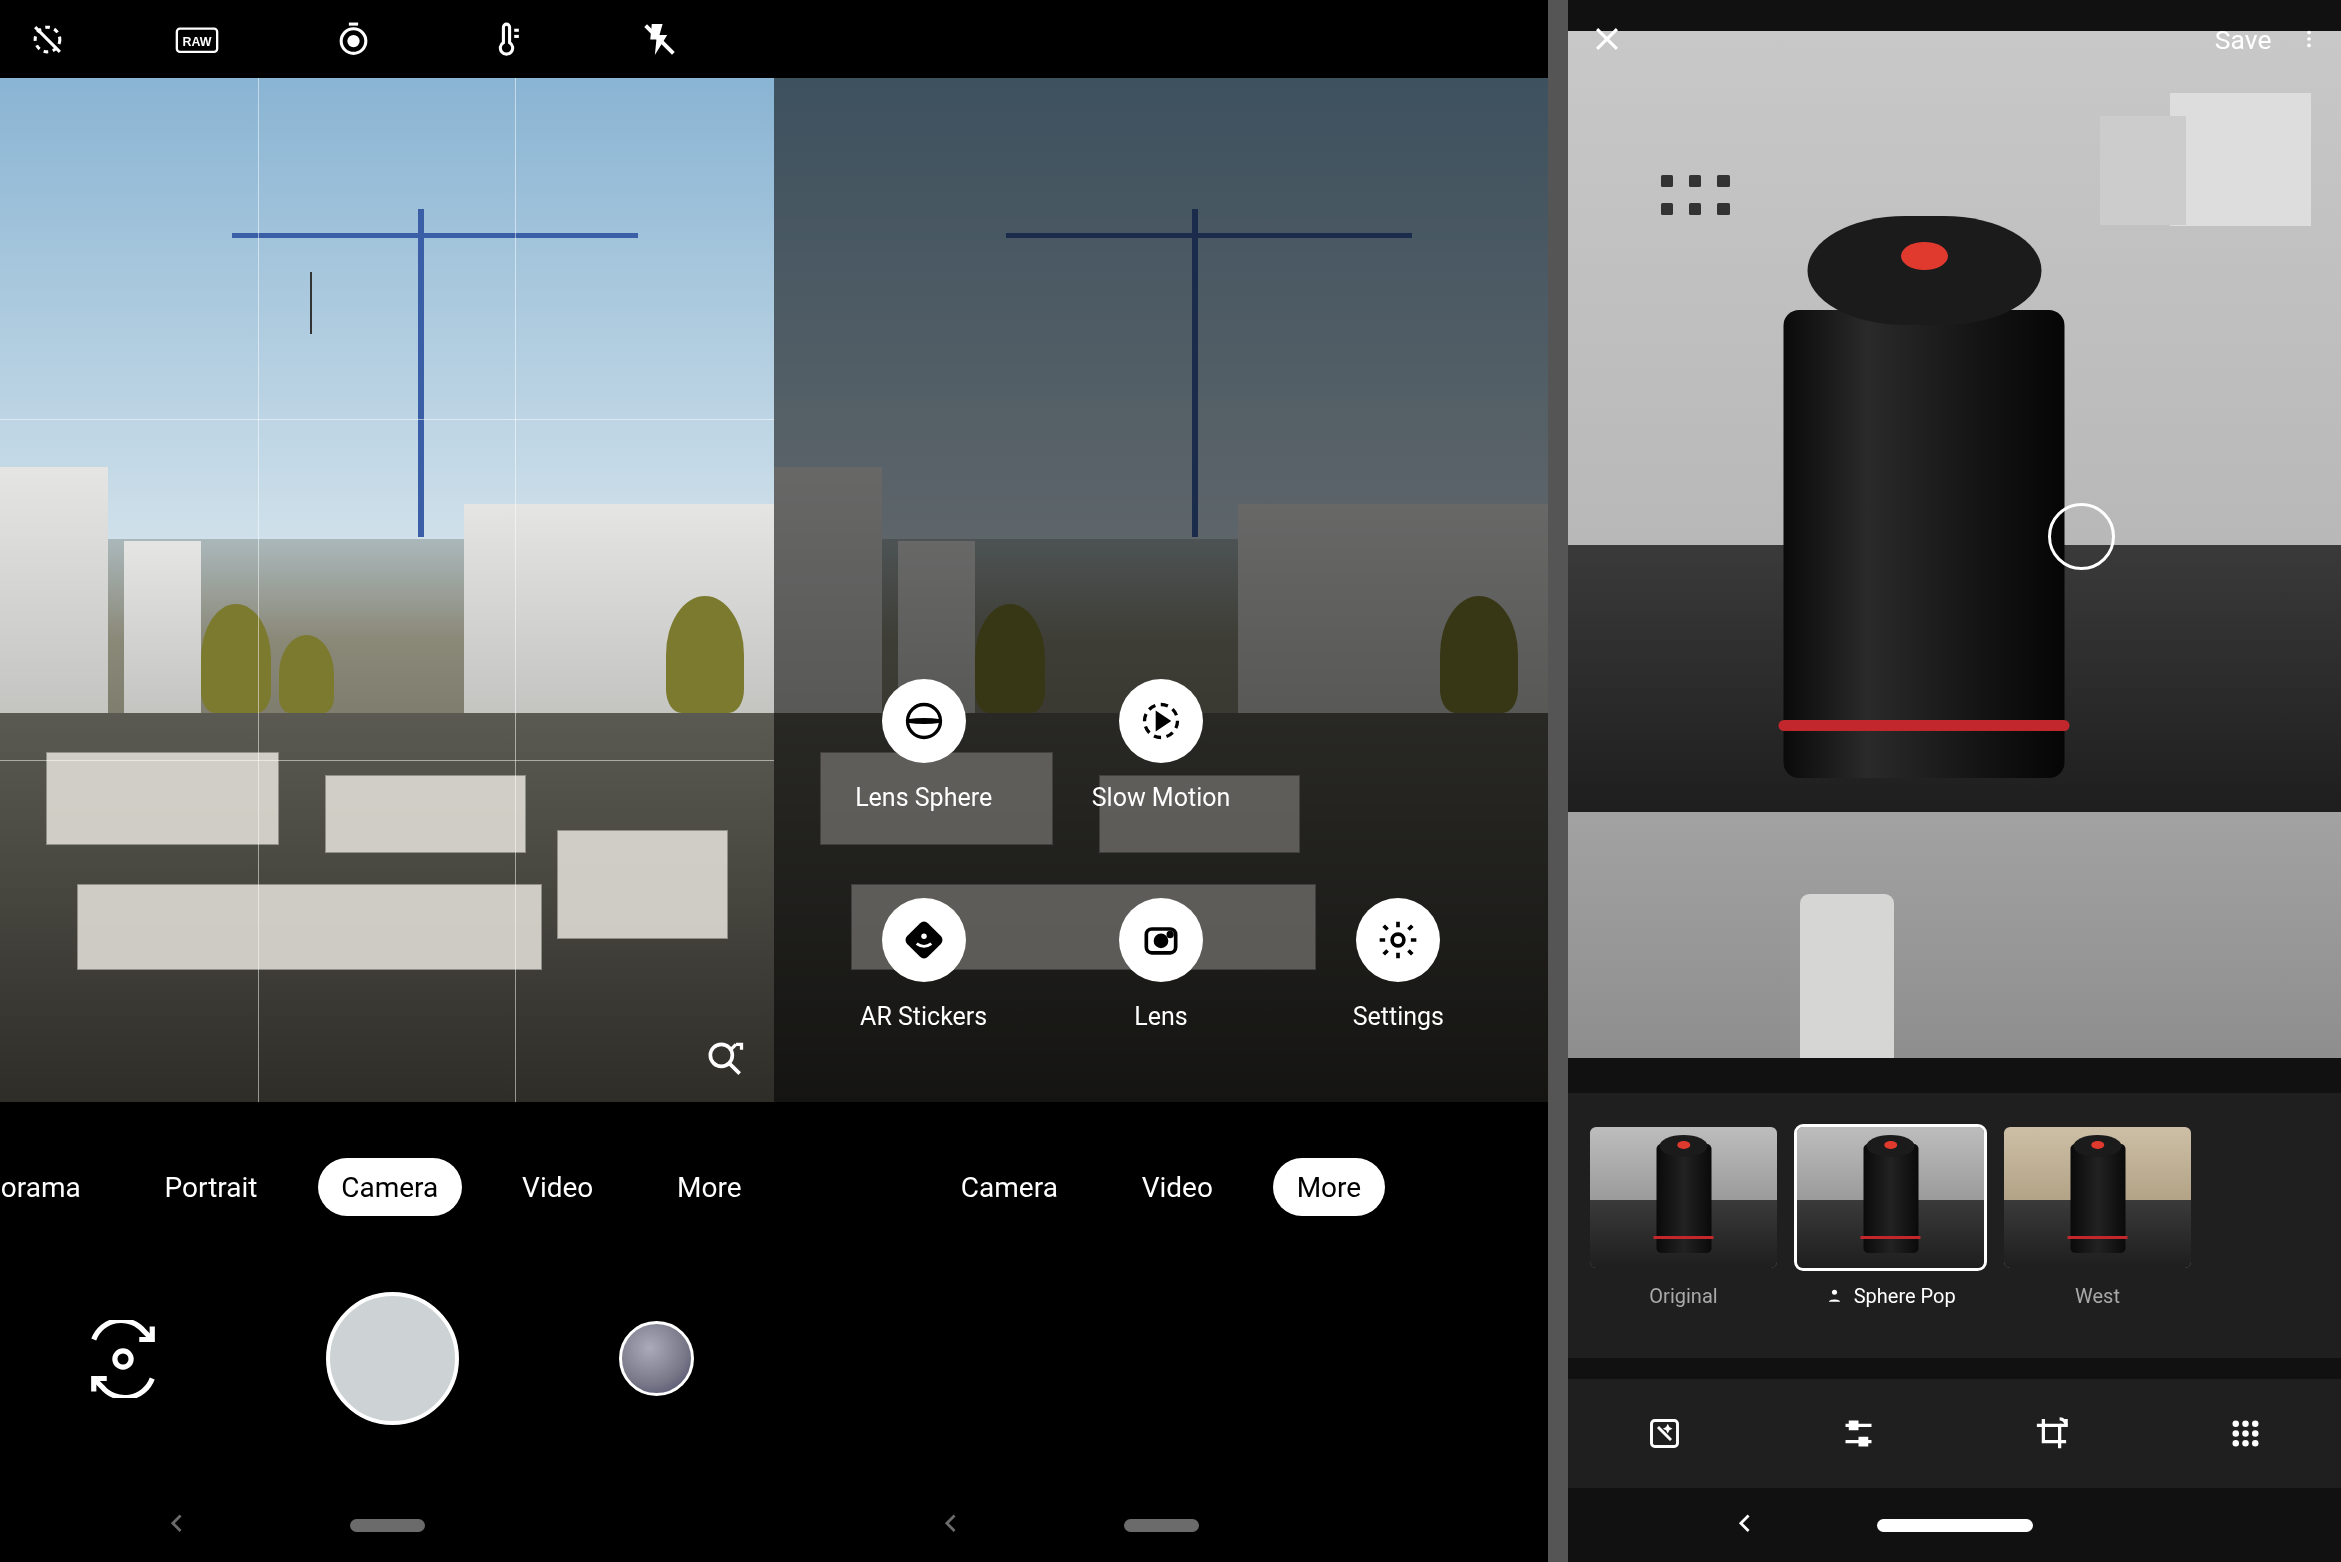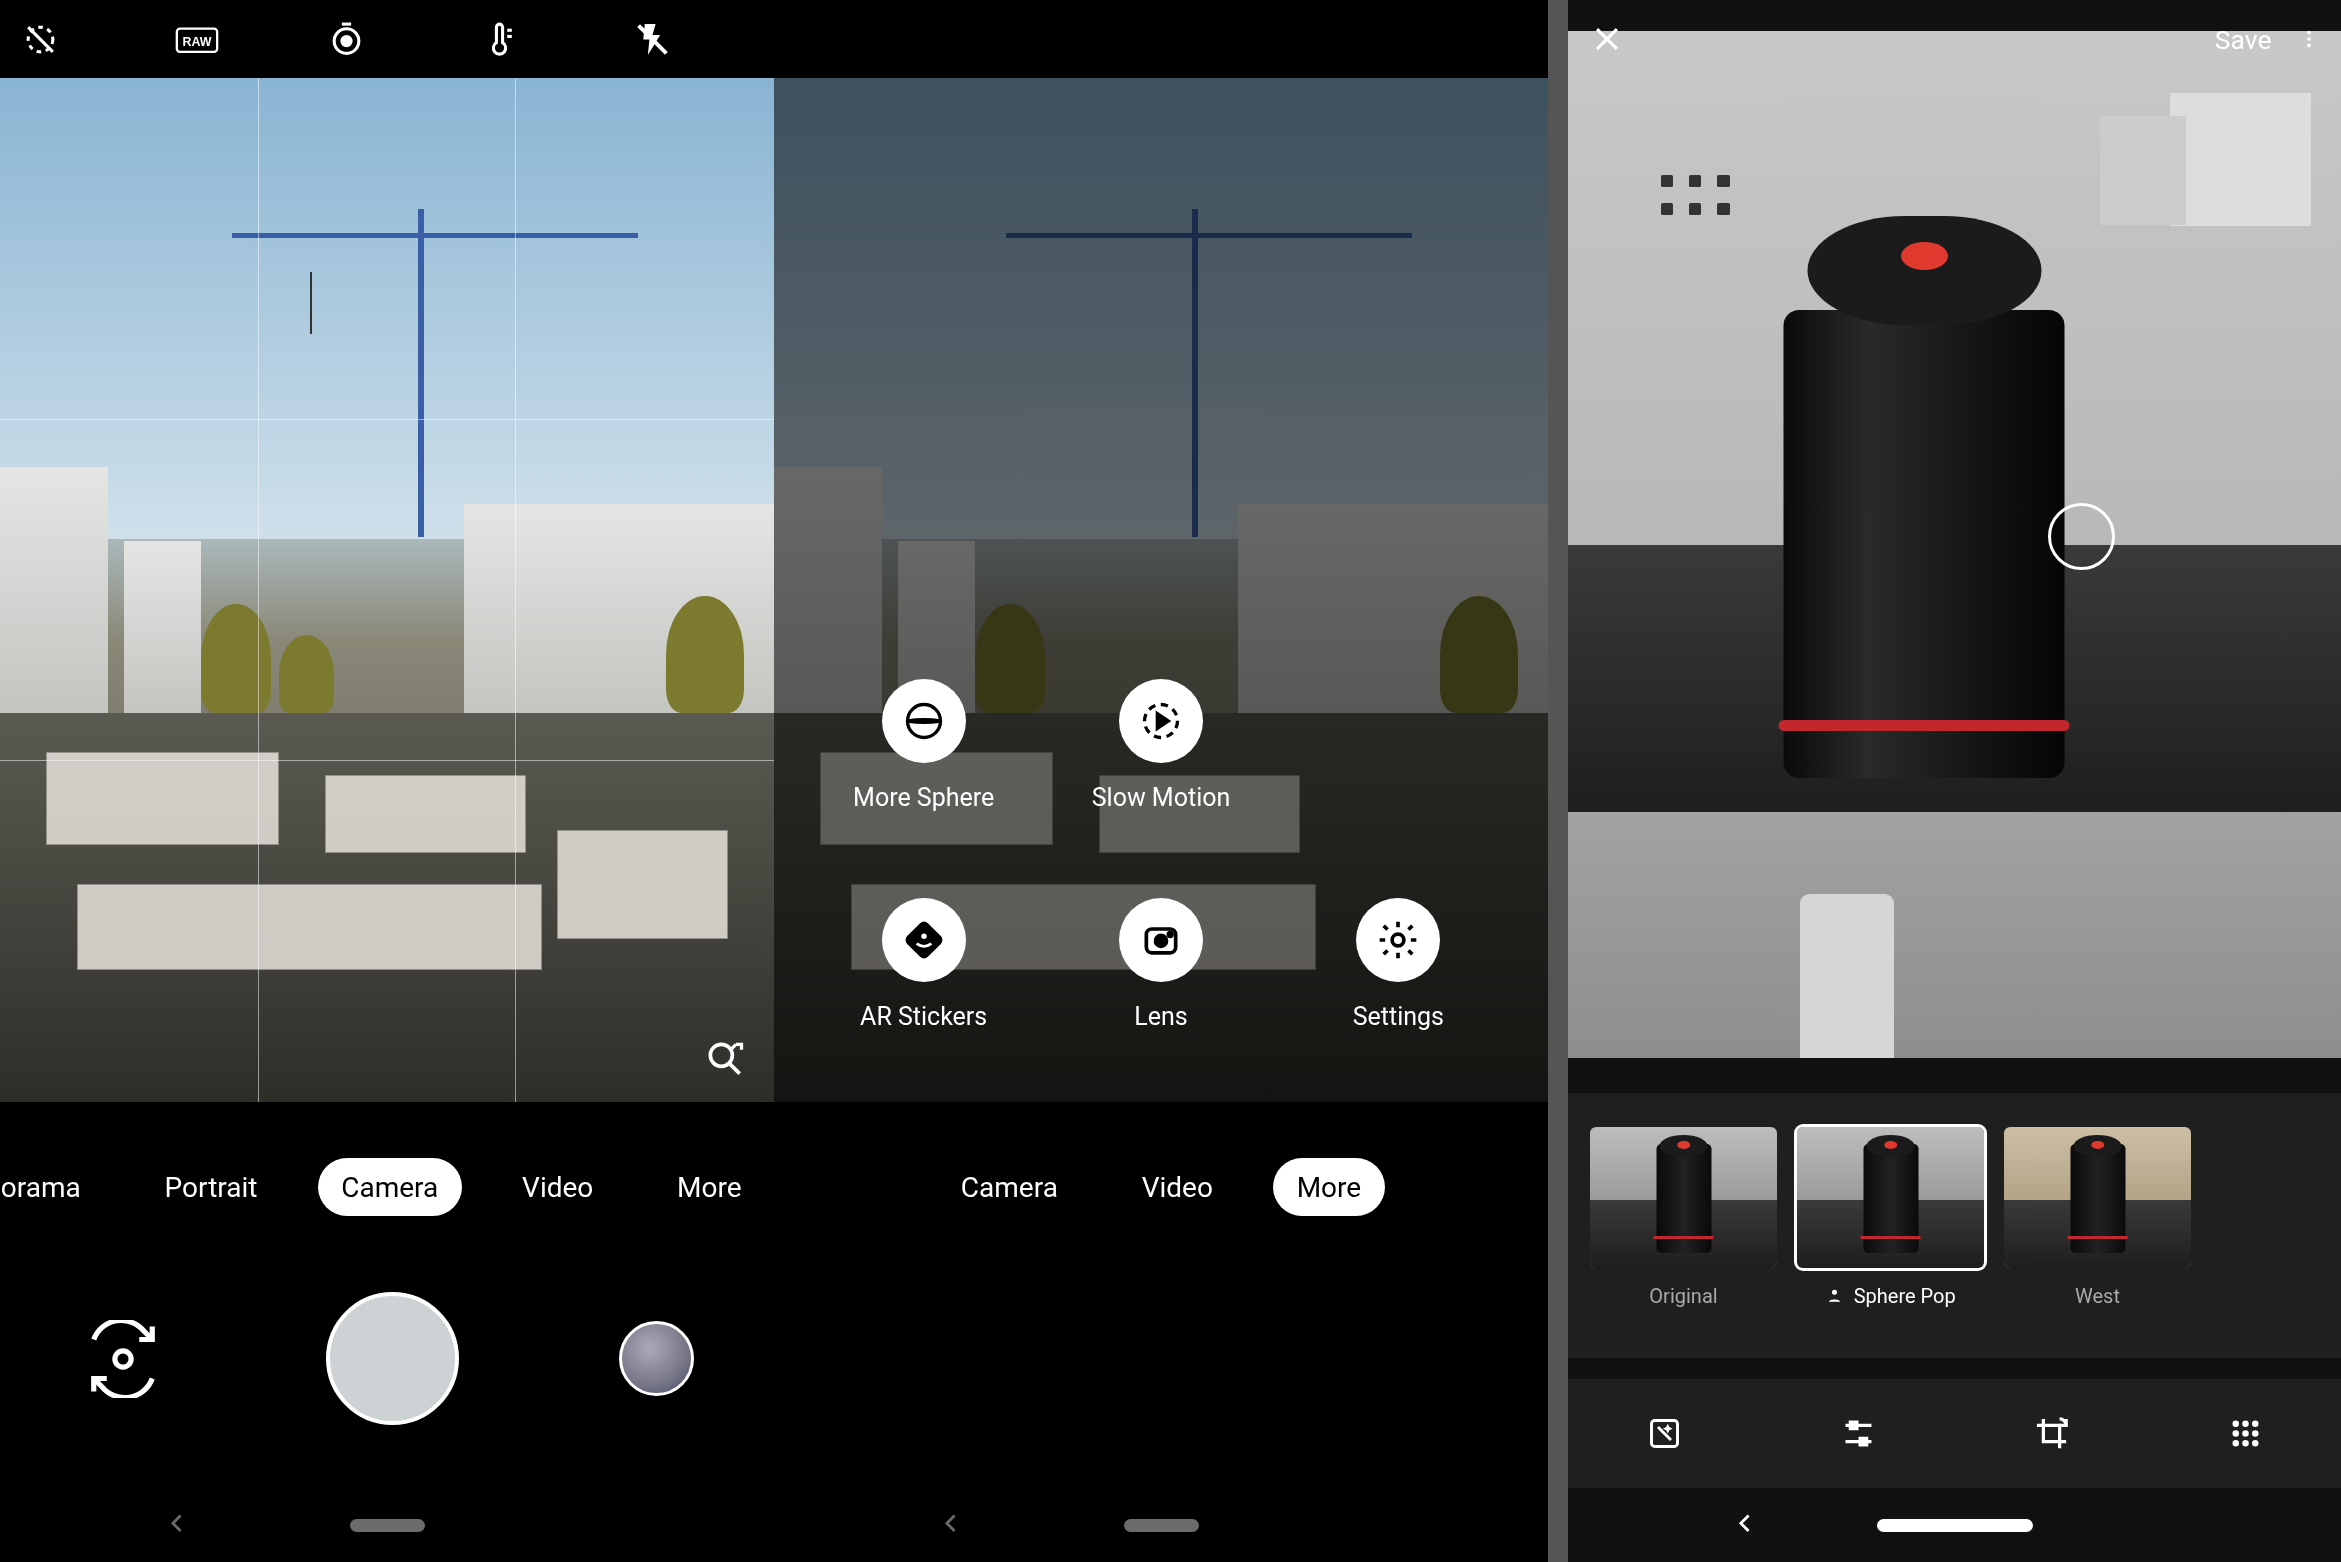--- a/index.html
+++ b/index.html
@@ -19,21 +19,21 @@
   
   .topbar {
     height: 78px;
     display: flex;
     align-items: center;
     gap: 109px;
     padding-left: 22px;
     position: relative;
     z-index: 5;
   }
-  .topicon { width: 44px; height: 44px; display:flex; align-items:center; justify-content:flex-start; }
+  .topicon { width: 44px; height: 44px; display:flex; align-items:center; justify-content:flex-end; }
   .viewfinder {
     position: absolute;
     top: 78px; left: 0; right: 0; height: 1024px;
     background: linear-gradient(180deg,#8fb8d4 0%,#a7c8de 30%,#b4c6cf 42%,#8a8877 55%,#464641 100%);
     overflow: hidden;
   }
   .grid-v { position:absolute; top:0; bottom:0; width:0.8px; background:rgba(255,255,255,0.5);}
   .grid-h { position:absolute; left:0; right:0; height:0.8px; background:rgba(255,255,255,0.5);}
   .sky { position:absolute; inset:0 0 55% 0; background:linear-gradient(180deg,#89b4d3,#cfe0ea);}
   .skyline { position:absolute; left:0; right:0; top:38%; height:24%; }
@@ -287,21 +287,21 @@
   <div class="more-grid">
     <div class="more-item">
       <div class="more-circle">
           <span>
         <svg width="44" height="44" viewBox="0 0 24 24" fill="none" stroke="#000" stroke-width="1.8">
               <circle cx="12" cy="12" r="9"></circle>
               <path d="M3 12a20 6 0 0018 0 20 6 0 00-18 0z" fill="#000"></path>
             </svg>
       </span>
         </div>
-      <div class="more-label">More Sphere</div>
+      <div class="more-label">Lens Sphere</div>
     </div>
     <div class="more-item">
       <div class="more-circle">
           <span>
         <svg width="44" height="44" viewBox="0 0 24 24" fill="none" stroke="#000" stroke-width="1.8">
               <circle cx="12" cy="12" r="9" stroke-dasharray="4 3"></circle>
               <polygon points="10,8 16,12 10,16" fill="#000"></polygon>
             </svg>
       </span>
         </div>

